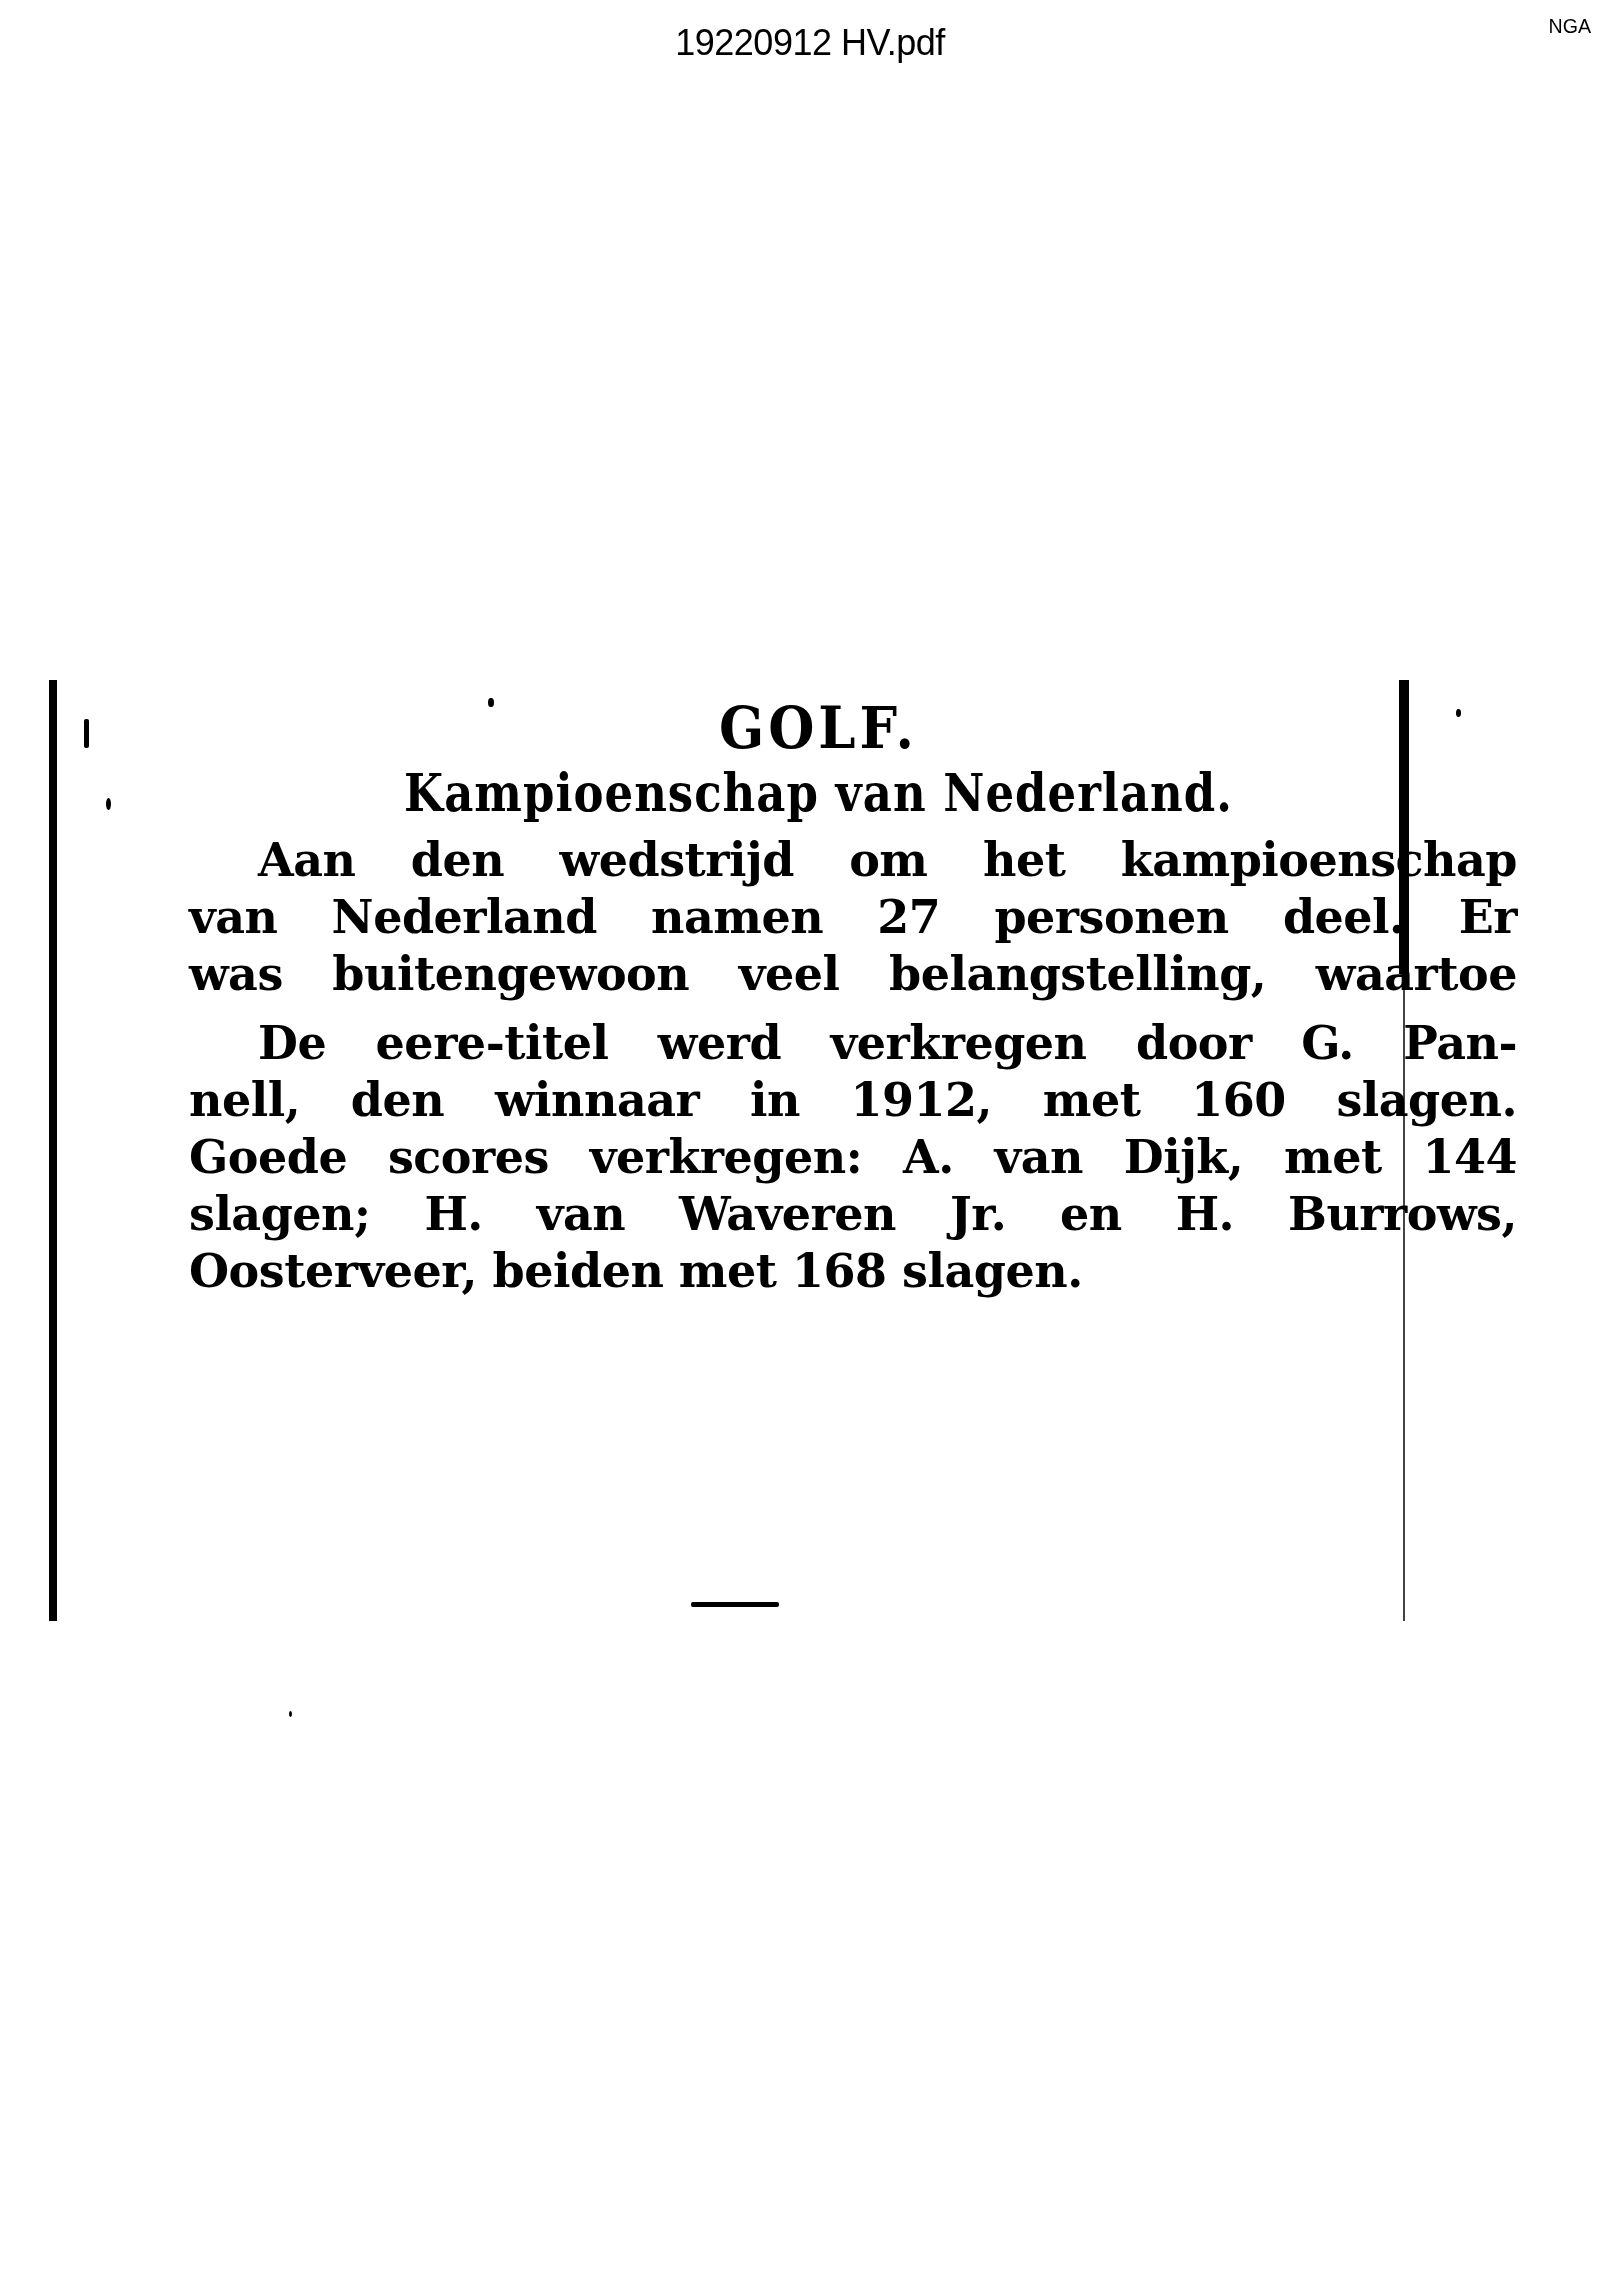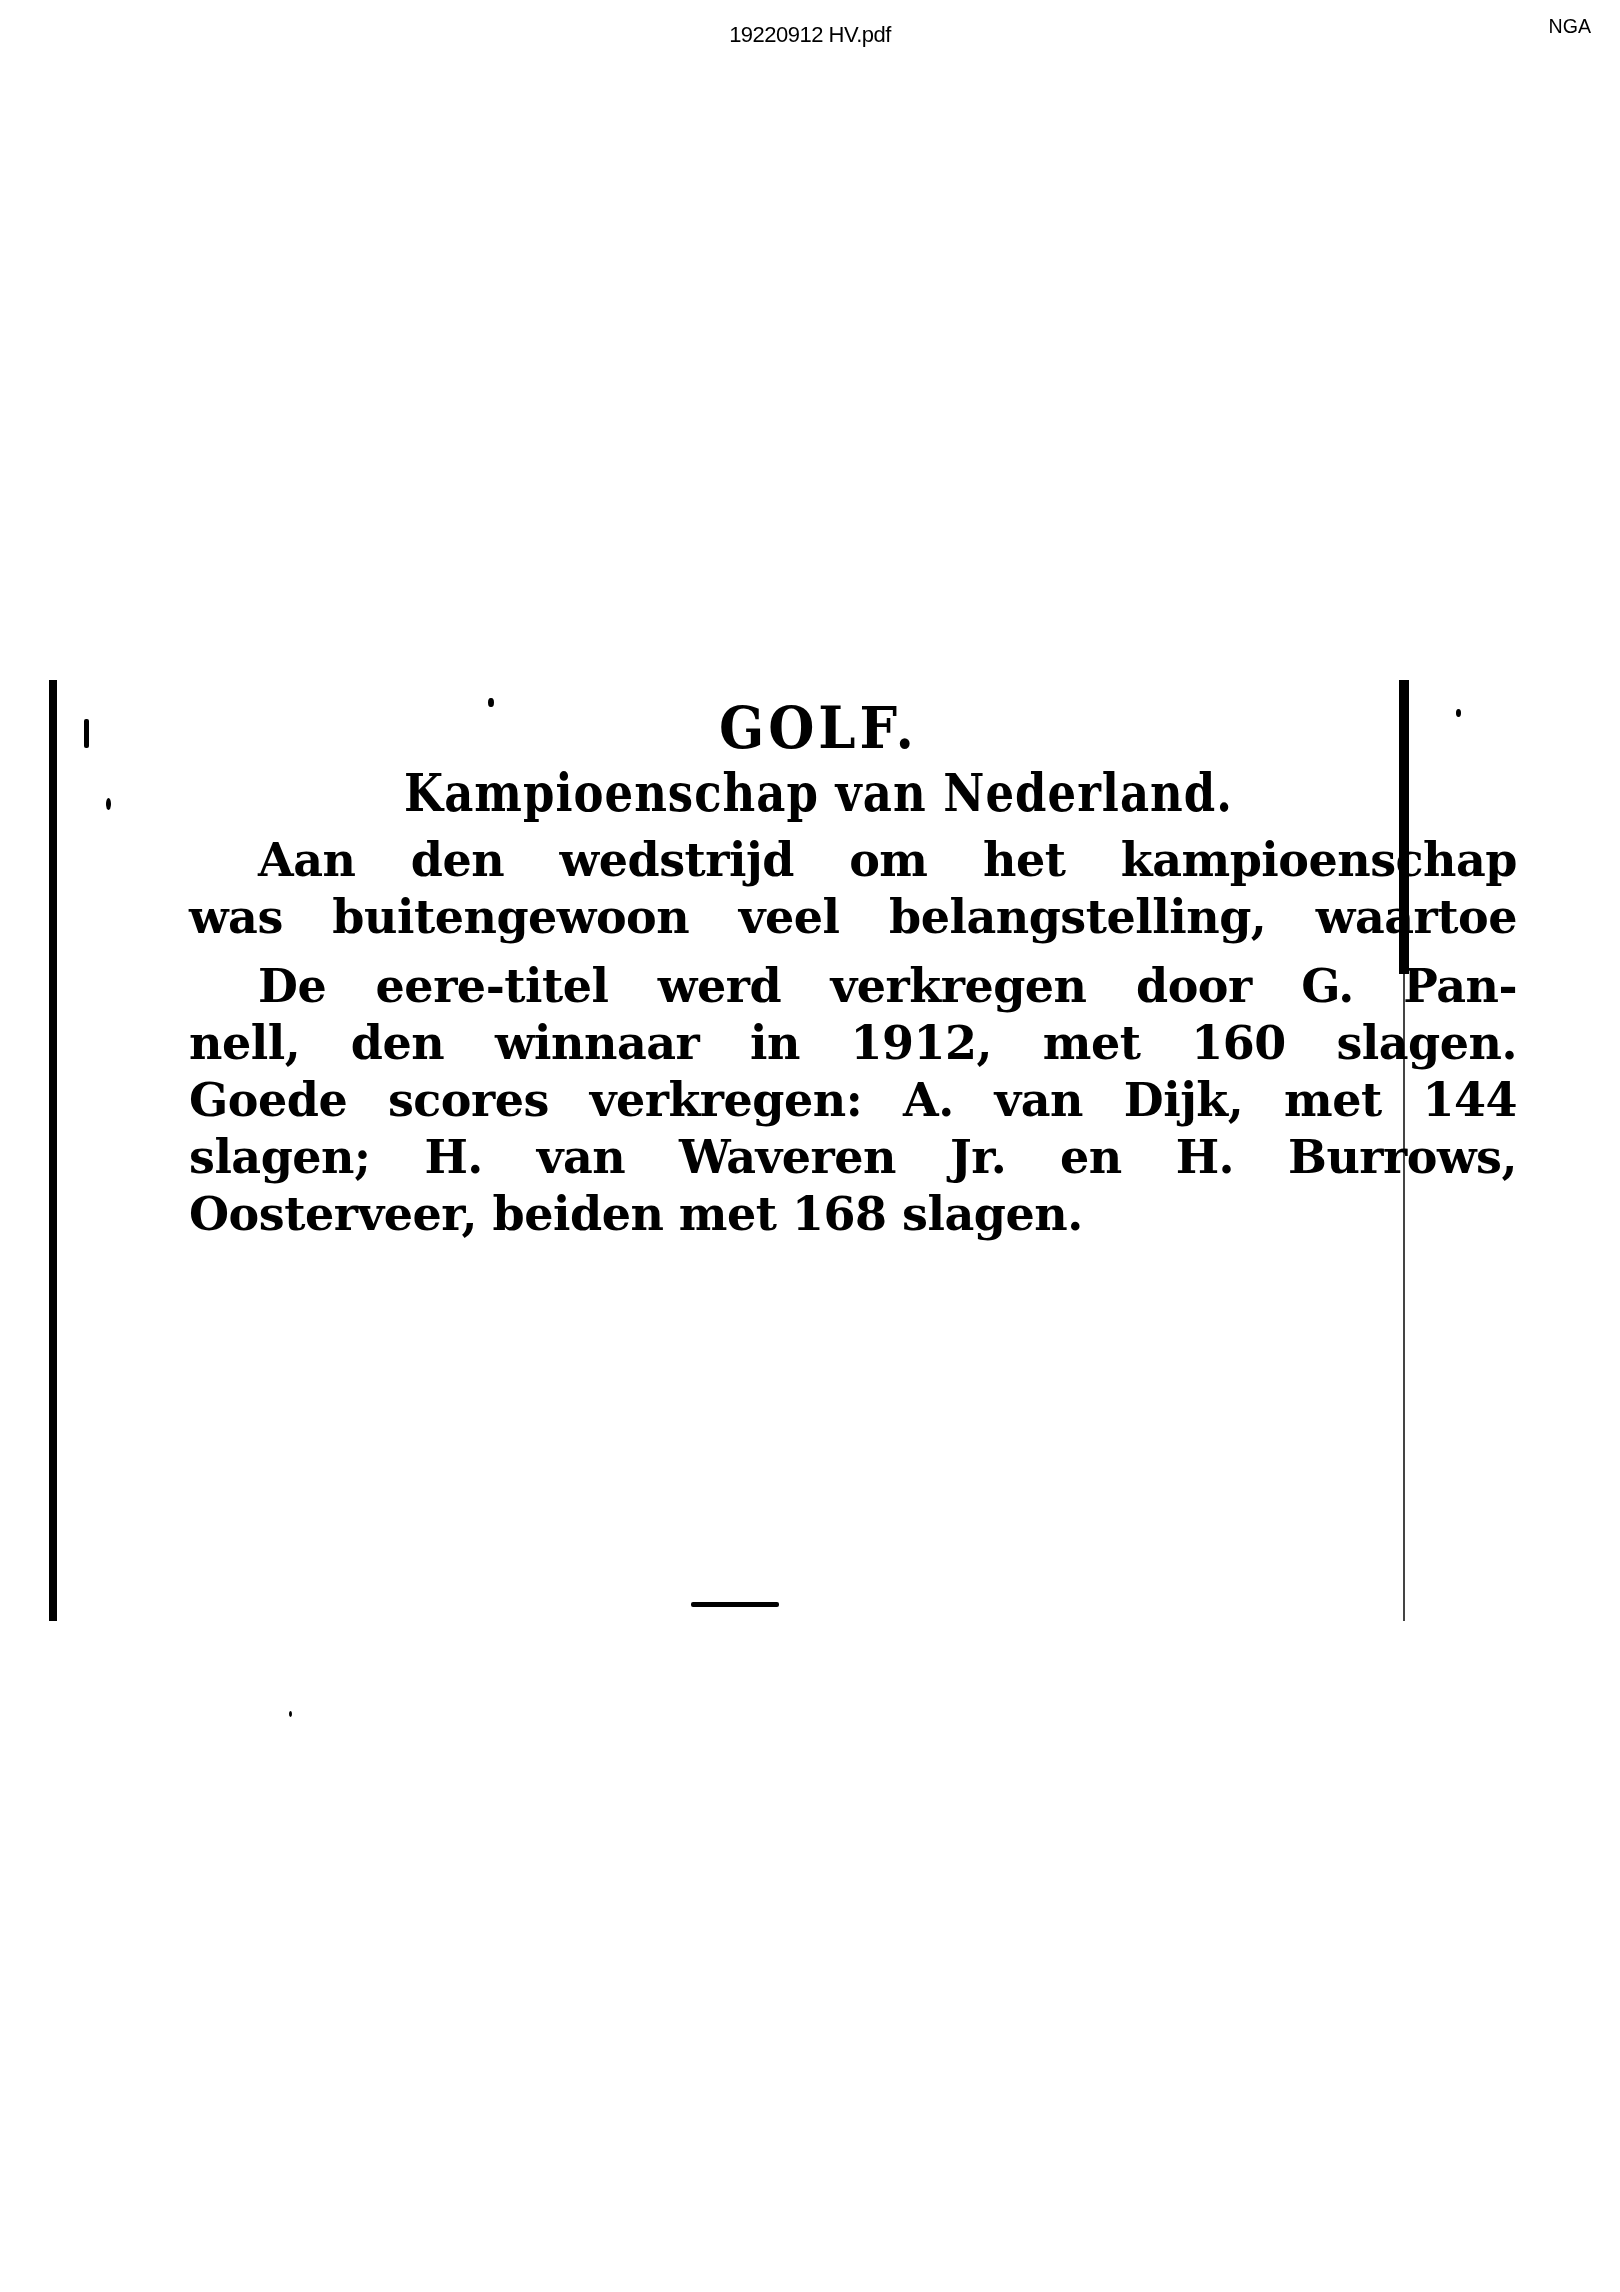--- a/index.html
+++ b/index.html
@@ -14,21 +14,21 @@
       overflow: hidden;
       color: #000000;
     }
     .pdf-header-title {
       position: absolute;
       top: 21.6px;
       left: 0;
       width: 1620px;
       text-align: center;
       font-family: "Liberation Sans", sans-serif;
-      font-size: 22px;
+      font-size: 36px;
       letter-spacing: -0.5px;
     }
     .pdf-header-source {
       position: absolute;
       top: 14.7px;
       right: 29px;
       font-family: "Liberation Sans", sans-serif;
       font-size: 19.6px;
       margin-left: 28px;
     }
@@ -146,20 +146,21 @@
   <span class="speck" style="left:57px;top:118px;width:4.9px;height:11.8px;"></span>
   <span class="speck" style="left:240px;top:1031px;width:2.9px;height:5.9px;"></span>
 
   <div class="article">
     <div class="headline">GOLF.</div>
     <div class="subhead">Kampioenschap van Nederland.</div>
 
     <div class="body-text">
       <div class="para">
         <span class="line indent">Aan den wedstrijd om het kampioenschap</span>
+        <span class="line">van Nederland namen 27 personen deel. Er</span>
         <span class="line">was buitengewoon veel belangstelling, waartoe</span>
       </div>
       <div class="para">
         <span class="line indent">De eere-titel werd verkregen door G. Pan-</span>
         <span class="line">nell, den winnaar in 1912, met 160 slagen.</span>
         <span class="line">Goede scores verkregen: A. van Dijk, met 144</span>
         <span class="line">slagen; H. van Waveren Jr. en H. Burrows,</span>
         <span class="line last">Oosterveer, beiden met 168 slagen.</span>
       </div>
     </div>

